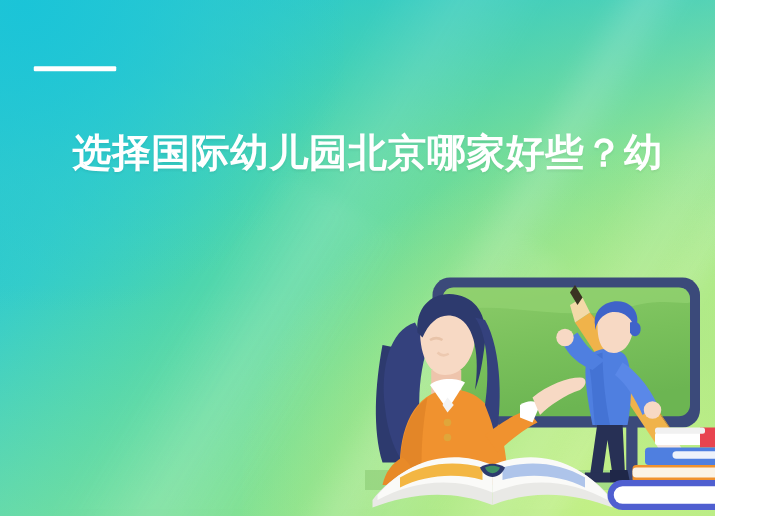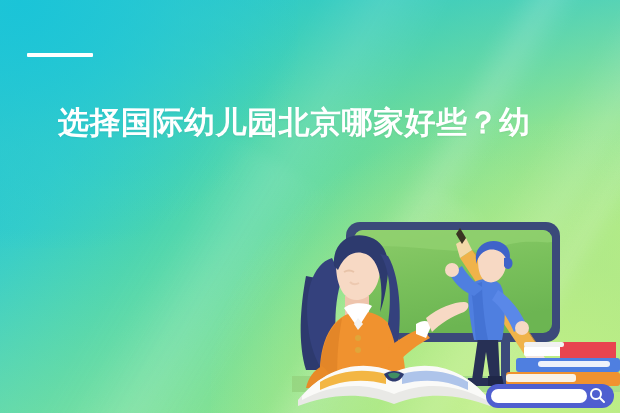--- a/index.html
+++ b/index.html
@@ -7,21 +7,21 @@
     margin: 0;
     padding: 0;
     background: #ffffff;
   }
   body {
     font-family: "Liberation Sans", "DejaVu Sans", sans-serif;
   }
 
   .banner {
     position: relative;
-    width: 620px;
+    width: 572px;
     height: 413px;
     overflow: hidden;
     background: #3ec8c8;
   }
 
   
   .bg-base {
     position: absolute;
     inset: 0;
     background: linear-gradient(115deg,

